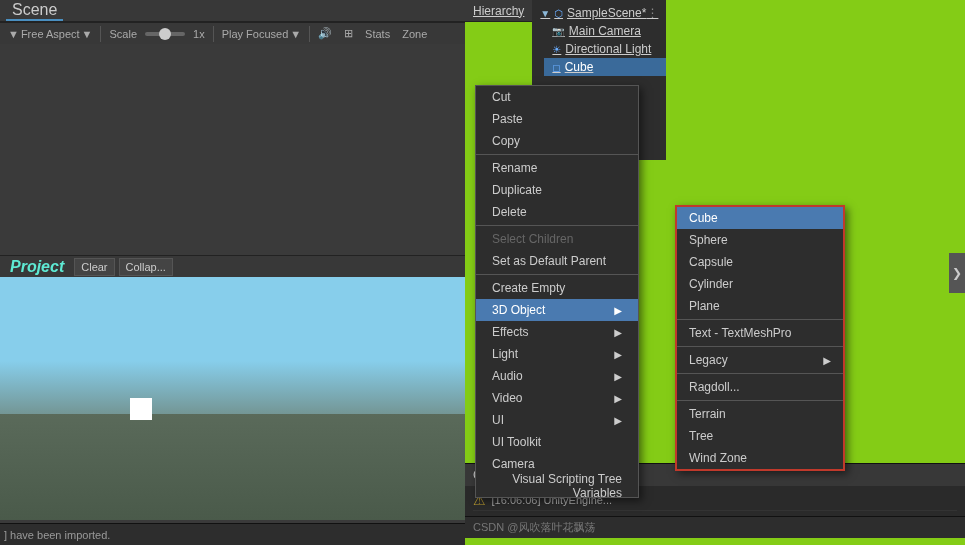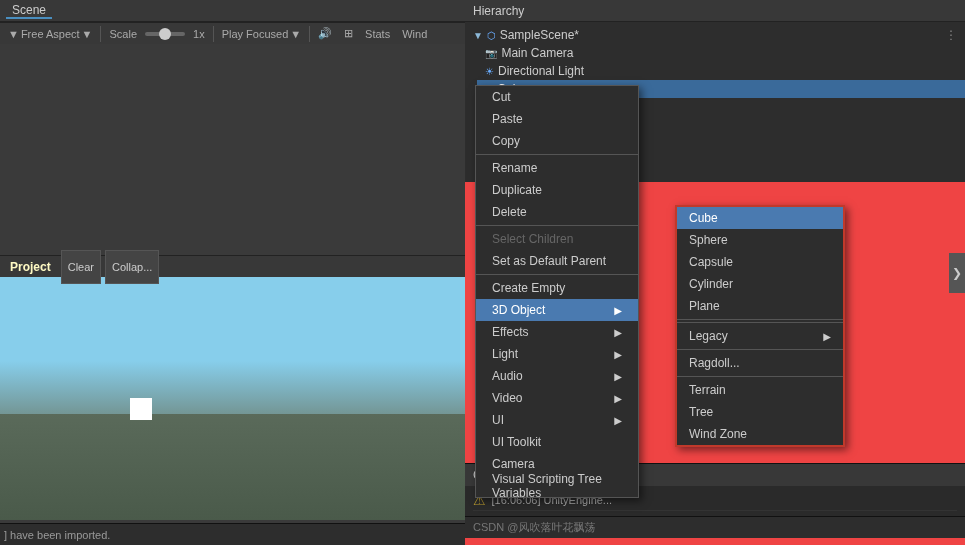--- a/index.html
+++ b/index.html
@@ -147,24 +147,25 @@
       padding: 0 4px;
       font-size: 11px;
       color: #999;
       border-top: 1px solid #111;
     }
 
     
     .right-panel {
       flex: 1;
       height: 545px;
-      background: #ef4444;
-      display: flex;
-      flex-direction: column;
+      background: #84cc16;
+      display: flex;
+      flex-direction: row;
       position: relative;
+      text-decoration: underline;
     }
 
     
     .hierarchy-header {
       height: 22px;
       background: #383838;
       display: flex;
       align-items: center;
       padding: 0 8px;
       border-bottom: 1px solid #222;
@@ -217,20 +218,21 @@
     
     .context-menu {
       position: absolute;
       top: 85px;
       left: 10px;
       width: 164px;
       background: #2d2d2d;
       border: 1px solid #555;
       box-shadow: 3px 3px 8px rgba(0,0,0,0.5);
       z-index: 100;
+      text-align: right;
     }
 
     .ctx-item {
       padding: 3px 16px;
       font-size: 12px;
       color: #ccc;
       cursor: pointer;
       display: flex;
       align-items: center;
       justify-content: space-between;
@@ -293,39 +295,39 @@
       border-bottom: 1px solid #333;
     }
 
     .warn-icon {
       color: #c0a030;
       font-size: 14px;
     }
 
     .tab-label {
       color: #ccc;
-      font-size: 12px;
+      font-size: 16px;
       padding: 0 6px;
     }
 
     .active-tab {
       border-bottom: 2px solid #4a8fc0;
     }
 
     .btn-dropdown {
       background: #444;
       border: 1px solid #555;
       color: #ccc;
       padding: 1px 6px;
       font-size: 11px;
       cursor: pointer;
       display: flex;
       align-items: center;
       gap: 3px;
-      height: 34px;
+      height: 18px;
     }
   </style>
 </head>
 <body>
 
 <div class="main-layout">
 
   <div class="viewport-panel">
 
     <div class="scene-view">
@@ -361,30 +363,30 @@
         <span class="toolbar-btn">
           <span>Play Focused</span>
           <span>▼</span>
         </span>
         <div class="toolbar-separator"></div>
 
         <span class="toolbar-btn">🔊</span>
 
         <span class="toolbar-btn">⊞</span>
         <span class="toolbar-btn">Stats</span>
-        <span class="toolbar-btn">Wind</span>
+        <span class="toolbar-btn">Zone</span>
       </div>
     </div>
 
     <div class="game-view">
       <div class="game-square"></div>
     </div>
 
     <div class="game-view-bar">
-      <span class="tab-label" style="font-weight:bold; color:#fef9c3;">Project</span>
+      <span class="tab-label" style="font-weight:bold; color:#5eead4;font-style:italic;">Project</span>
       <span class="btn-dropdown">Clear</span>
       <span class="btn-dropdown">Collap...</span>
     </div>
 
     <div class="status-bar">
       <span>] have been imported.</span>
     </div>
 
   </div>
 
@@ -492,20 +494,23 @@
       <div class="sub-item">
         <span>Capsule</span>
       </div>
       <div class="sub-item">
         <span>Cylinder</span>
       </div>
       <div class="sub-item">
         <span>Plane</span>
       </div>
       <div class="ctx-separator"></div>
+      <div class="sub-item">
+        <span>Text - TextMeshPro</span>
+      </div>
       <div class="ctx-separator"></div>
       <div class="sub-item">
         <span>Legacy</span>
         <span class="ctx-arrow">▶</span>
       </div>
       <div class="ctx-separator"></div>
       <div class="sub-item">
         <span>Ragdoll...</span>
       </div>
       <div class="ctx-separator"></div>

